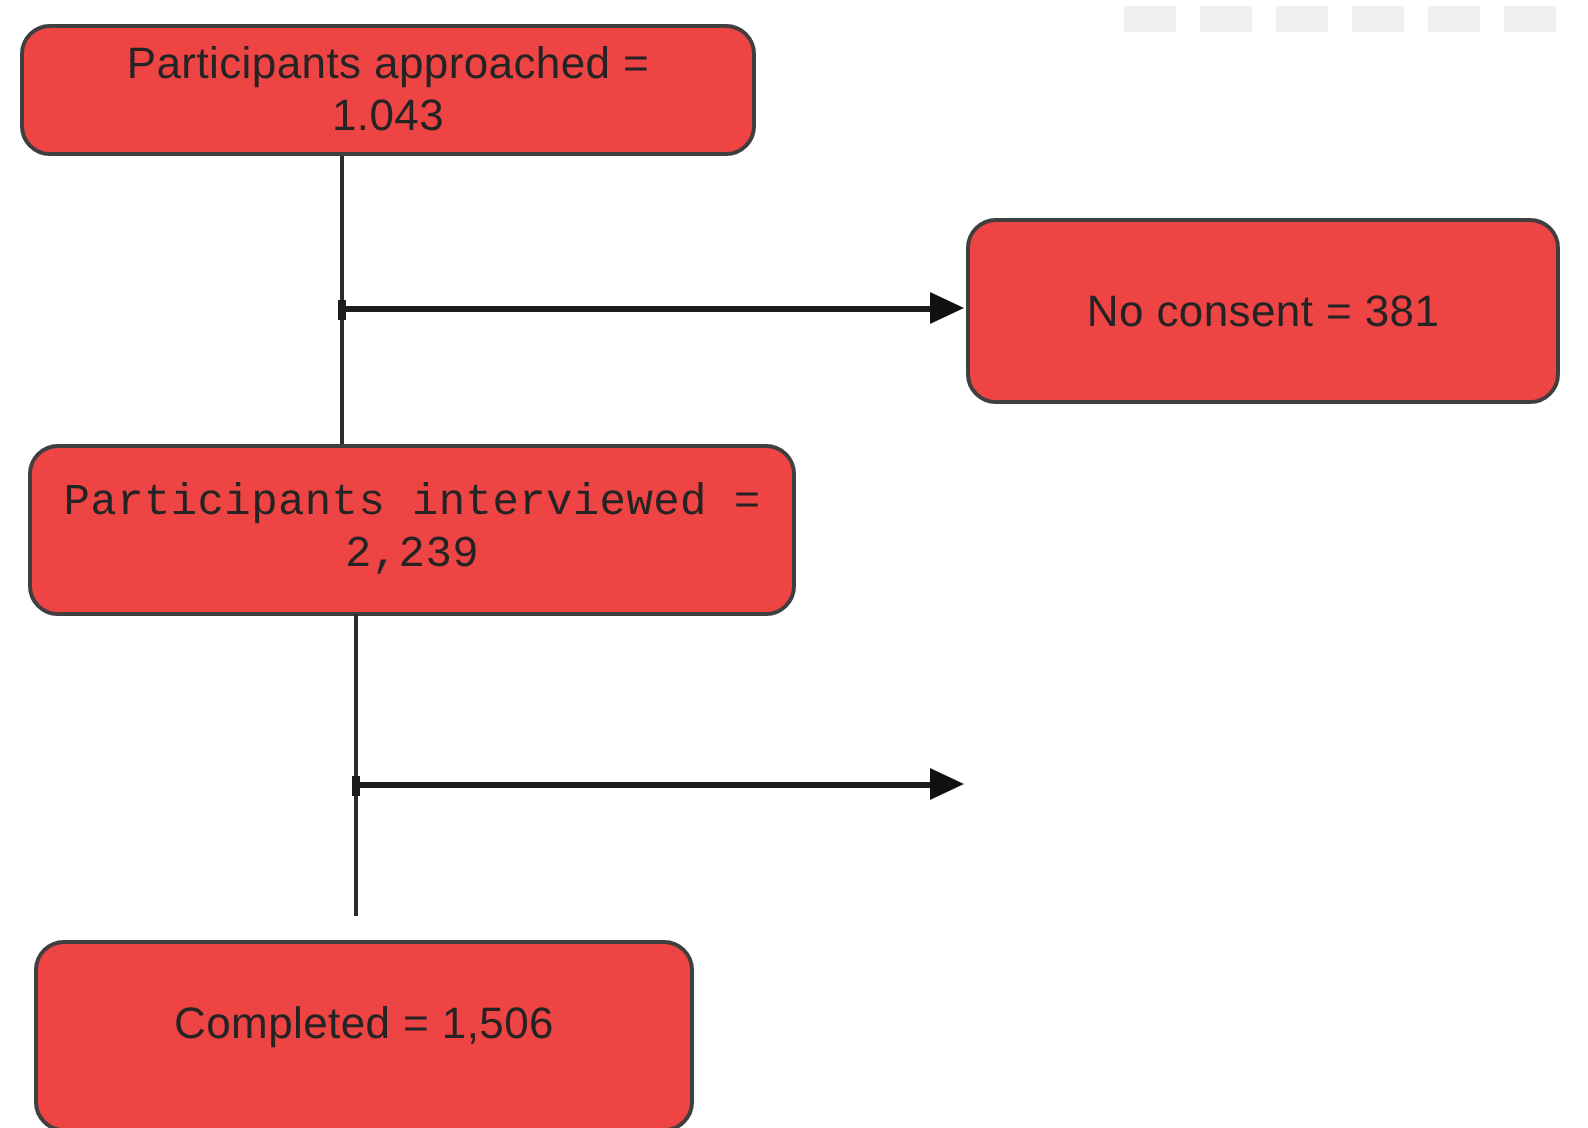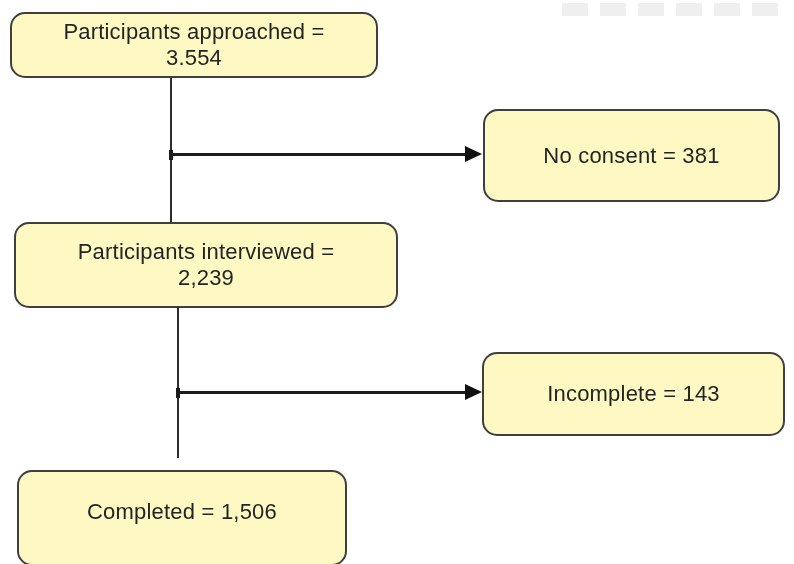--- a/index.html
+++ b/index.html
@@ -9,21 +9,21 @@
     height: 564px;
     background: #ffffff;
     overflow: hidden;
     font-family: "Liberation Sans", "DejaVu Sans", sans-serif;
   }
   .node {
     position: absolute;
     box-sizing: border-box;
     border: 2px solid #3f3f3f;
     border-radius: 15px;
-    background: #fef9c3;
+    background: #ef4444;
     display: flex;
     flex-direction: column;
     align-items: center;
     justify-content: center;
     text-align: center;
     color: #242424;
     font-size: 22px;
     line-height: 26px;
     letter-spacing: 0.2px;
   }
@@ -66,45 +66,42 @@
 </style>
 </head>
 <body>
 
 <div class="canvas">
 
   <div class="smudge"></div>
 
   <div class="node" style="left:10px; top:12px; width:368px; height:66px;">
     <span>Participants approached =</span>
-    <span>3.554</span>
+    <span>1.043</span>
   </div>
 
   <div class="vline" style="left:170px; top:78px; height:146px;"></div>
 
   <div class="tick" style="left:169px; top:150px;"></div>
   <div class="harrow" style="left:171px; top:153px; width:294px;"></div>
   <div class="arrowhead" style="left:465px; top:146px;"></div>
 
   <div class="node" style="left:483px; top:109px; width:297px; height:93px;">
     <span>No consent = 381</span>
   </div>
 
-  <div class="node" style="left:14px; top:222px; width:384px; height:86px;">
+  <div class="node" style="left:14px; top:222px; width:384px; height:86px;font-family:Liberation Mono, monospace;">
     <span>Participants interviewed =</span>
     <span>2,239</span>
   </div>
 
   <div class="vline" style="left:177px; top:307px; height:151px;"></div>
 
   <div class="tick" style="left:176px; top:388px;"></div>
   <div class="harrow" style="left:178px; top:391px; width:287px;"></div>
   <div class="arrowhead" style="left:465px; top:384px;"></div>
 
-  <div class="node" style="left:482px; top:352px; width:303px; height:84px;">
-    <span>Incomplete = 143</span>
-  </div>
 
   <div class="node" style="left:17px; top:458px; width:330px; height:96px; padding-bottom:12px;margin-top:12px;">
     <span>Completed = 1,506</span>
   </div>
 
 </div>
 
 </body></html>

